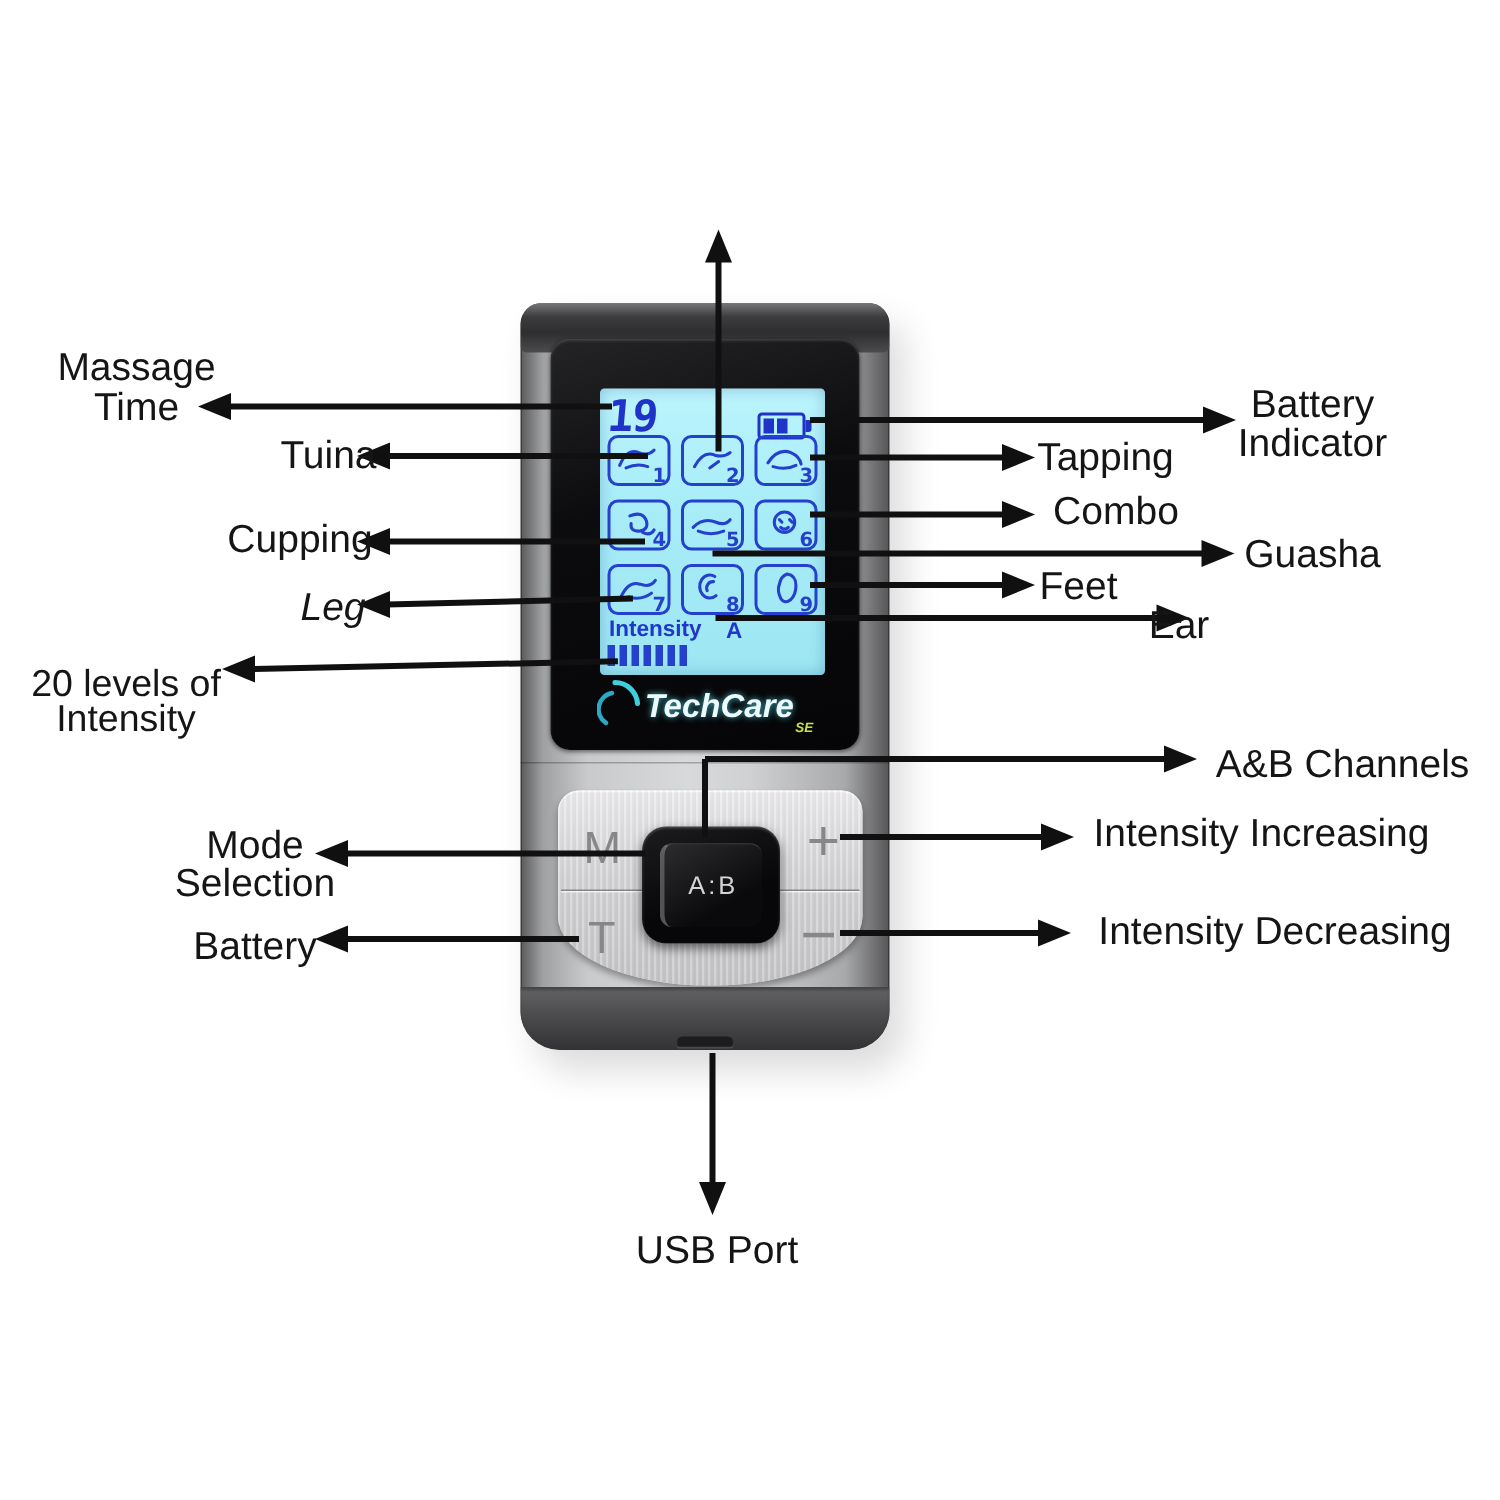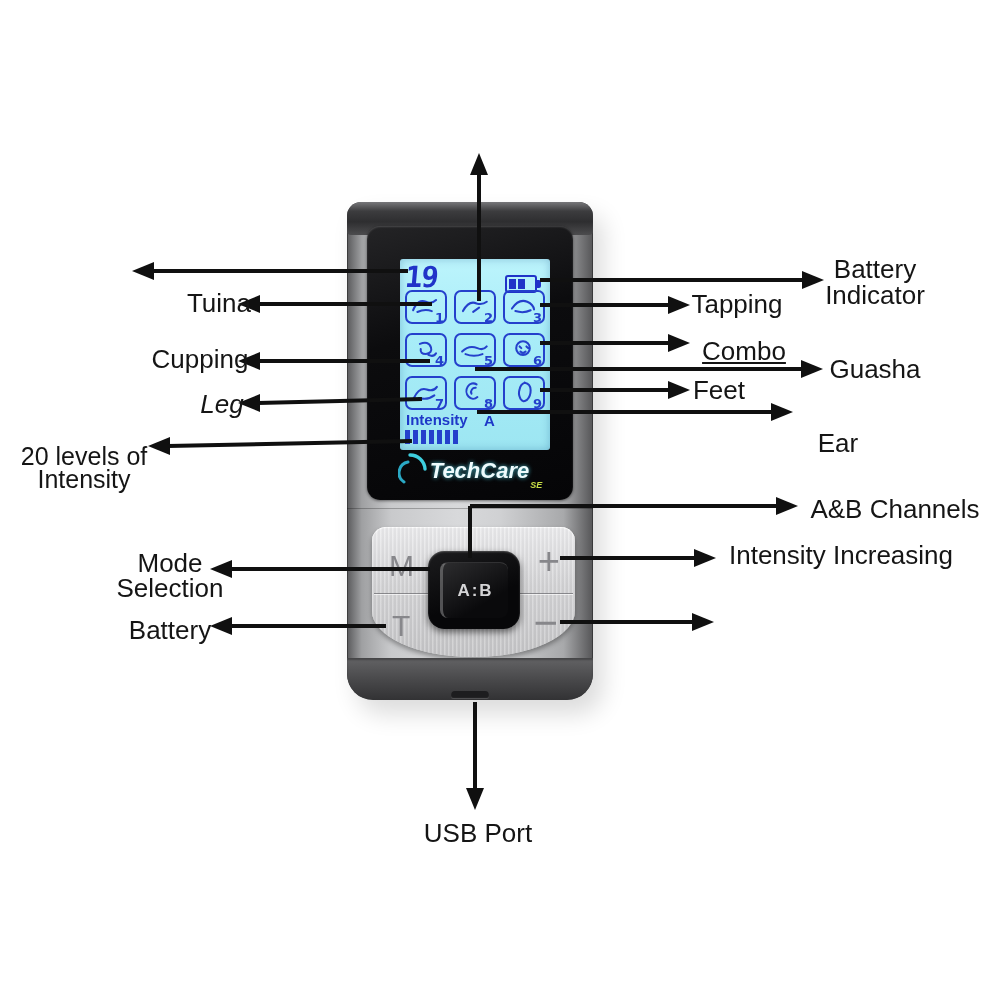--- a/index.html
+++ b/index.html
@@ -11,24 +11,24 @@
   #lb-acupuncture{left:388px;top:124px;width:180px;}
   #lb-massage{left:30px;top:231px;width:122px;}
   #lb-tuina{left:171px;top:290px;width:96px;}
   #lb-cupping{left:140px;top:346px;width:120px;}
   #lb-leg{left:162px;top:391px;width:120px;font-style:italic;}
   #lb-levels{left:10px;top:445px;width:148px;font-size:25px;line-height:23px;}
   #lb-mode{left:95px;top:551px;width:150px;line-height:25px;}
   #lb-timing{left:110px;top:617px;width:120px;}
   #lb-battery{left:810px;top:256px;width:130px;line-height:26px;}
   #lb-tapping{left:678px;top:291px;width:118px;}
-  #lb-combo{left:685px;top:338px;width:118px;text-decoration:underline;}
+  #lb-combo{left:685px;top:327px;width:118px;}
   #lb-guasha{left:816px;top:356px;width:118px;}
   #lb-feet{left:663px;top:377px;width:112px;}
-  #lb-ear{left:788px;top:403px;width:100px;margin-top:27px;}
+  #lb-ear{left:736px;top:403px;width:100px;}
   #lb-ab{left:800px;top:496px;width:190px;}
   #lb-inc{left:716px;top:542px;width:250px;}
   #lb-dec{left:720px;top:607px;width:260px;}
   #lb-usb{left:398px;top:820px;width:160px;}
   
   .hline,.vline{position:absolute;background:#101010;z-index:5;}
   .hline{height:4px;}
   .vline{width:4px;}
   .ah{position:absolute;width:0;height:0;z-index:5;}
   .ah-left{border-top:9px solid transparent;border-bottom:9px solid transparent;border-right:22px solid #101010;}
@@ -94,21 +94,21 @@
   #key-plus{right:15px;top:13px;font-size:38px;}
   #key-t{left:20px;top:82px;font-size:30px;}
   #key-minus{right:17px;top:72px;font-size:42px;}
   #key-ab{position:absolute;left:56px;top:24px;width:92px;height:78px;border-radius:16px;z-index:3;
     background:linear-gradient(160deg,#1c1c1e 0%,#070709 60%);
     box-shadow:0 3px 7px rgba(0,0,0,.55), inset 0 1px 2px rgba(255,255,255,.25);}
   #key-ab .keycap{position:absolute;left:12px;right:12px;top:11px;bottom:11px;border-radius:8px;
     background:linear-gradient(150deg,#2c2c2e 0%,#0a0a0c 70%);
     border-left:3px solid rgba(255,255,255,.30);border-top:1px solid rgba(255,255,255,.16);
     display:flex;align-items:center;justify-content:center;
-    color:#d4d4d6;font-size:17px;font-weight:bold;letter-spacing:2px;}
+    color:#d4d4d6;font-size:17px;font-weight:normal;letter-spacing:2px;}
 </style>
 </head>
 <body>
 
 <div id="canvas">
 
   <div id="device">
     <div id="dev-cap"></div>
     <div id="seam"></div>
 
@@ -209,37 +209,40 @@
       <div id="key-ab">
         <div class="keycap">A:B</div>
       </div>
     </div>
 
     <div id="dev-bottom">
       <div id="usb-notch"></div>
     </div>
   </div>
 
+  <div class="callout" id="lb-massage">Massage
+Time</div>
   <div class="callout" id="lb-tuina">Tuina</div>
   <div class="callout" id="lb-cupping">Cupping</div>
   <div class="callout" id="lb-leg">Leg</div>
   <div class="callout" id="lb-levels">20 levels of
 Intensity</div>
   <div class="callout" id="lb-mode">Mode
 Selection</div>
   <div class="callout" id="lb-timing">Battery</div>
   <div class="callout" id="lb-battery">Battery
 Indicator</div>
   <div class="callout" id="lb-tapping">Tapping</div>
   <div class="callout" id="lb-combo">Combo</div>
   <div class="callout" id="lb-guasha">Guasha</div>
   <div class="callout" id="lb-feet">Feet</div>
   <div class="callout" id="lb-ear">Ear</div>
   <div class="callout" id="lb-inc">Intensity Increasing</div>
   <div class="callout" id="lb-ab">A&amp;B Channels</div>
+  <div class="callout" id="lb-dec">Intensity Decreasing</div>
   <div class="callout" id="lb-usb">USB Port</div>
 
   <div>
     <div class="ah ah-up" style="left:470px;top:153px;"></div>
     <div class="vline" style="left:477px;top:173px;height:128px;"></div>
   </div>
   <div>
     <div class="ah ah-left" style="left:132px;top:262px;"></div>
     <div class="hline" style="left:152px;top:269px;width:256px;"></div>
   </div>

